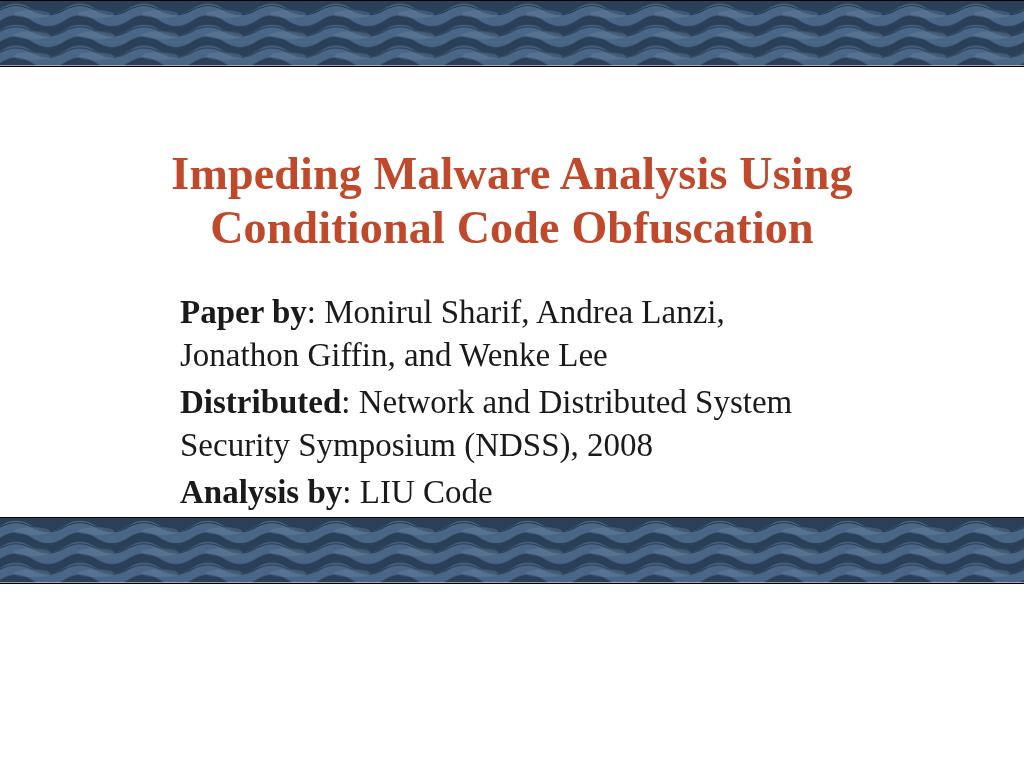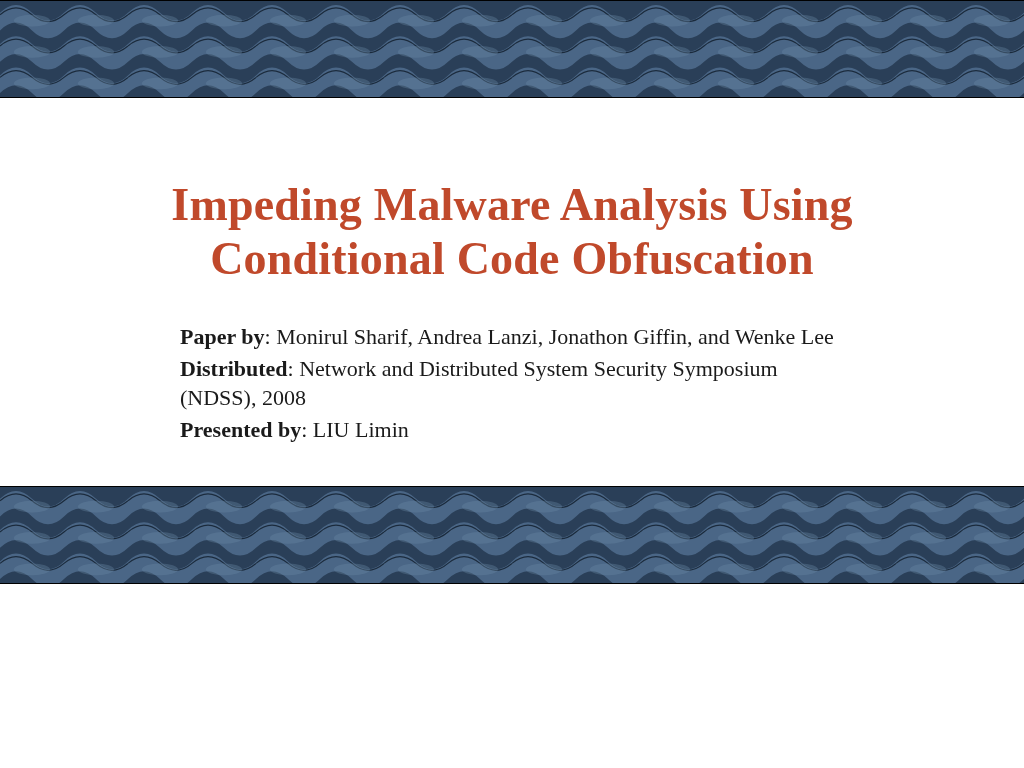--- a/index.html
+++ b/index.html
@@ -37,21 +37,21 @@
     font-weight: bold;
     text-align: center;
     line-height: 1.18;
     margin-bottom: 36px;
     letter-spacing: 0.2px;
   }
   .details {
     margin-left: 100px;
     margin-right: 100px;
     color: #1a1a1a;
-    font-size: 22px;
+    font-size: 33px;
     line-height: 1.3;
   }
   .details p { margin-bottom: 4px; }
   .label { font-weight: bold; }
 </style>
 </head>
 <body>
 
 <div class="slide">
 
@@ -85,21 +85,21 @@
   <div class="content">
     <h1 class="title">Impeding Malware Analysis Using Conditional Code Obfuscation</h1>
     <div class="details">
       <p>
         <span class="label">Paper by</span><span>: Monirul Sharif, Andrea Lanzi, Jonathon Giffin, and Wenke Lee</span>
       </p>
       <p>
         <span class="label">Distributed</span><span>: Network and Distributed System Security Symposium (NDSS), 2008</span>
       </p>
       <p>
-        <span class="label">Presented by</span><span>: LIU Limin</span>
+        <span class="label">Analysis by</span><span>: LIU Code</span>
       </p>
     </div>
   </div>
 
   <div class="border-band">
     <svg viewBox="0 0 1024 98" preserveAspectRatio="none">
       <rect x="0" y="0" width="1024" height="98" fill="url(#wavep)"></rect>
     </svg>
   </div>
 

